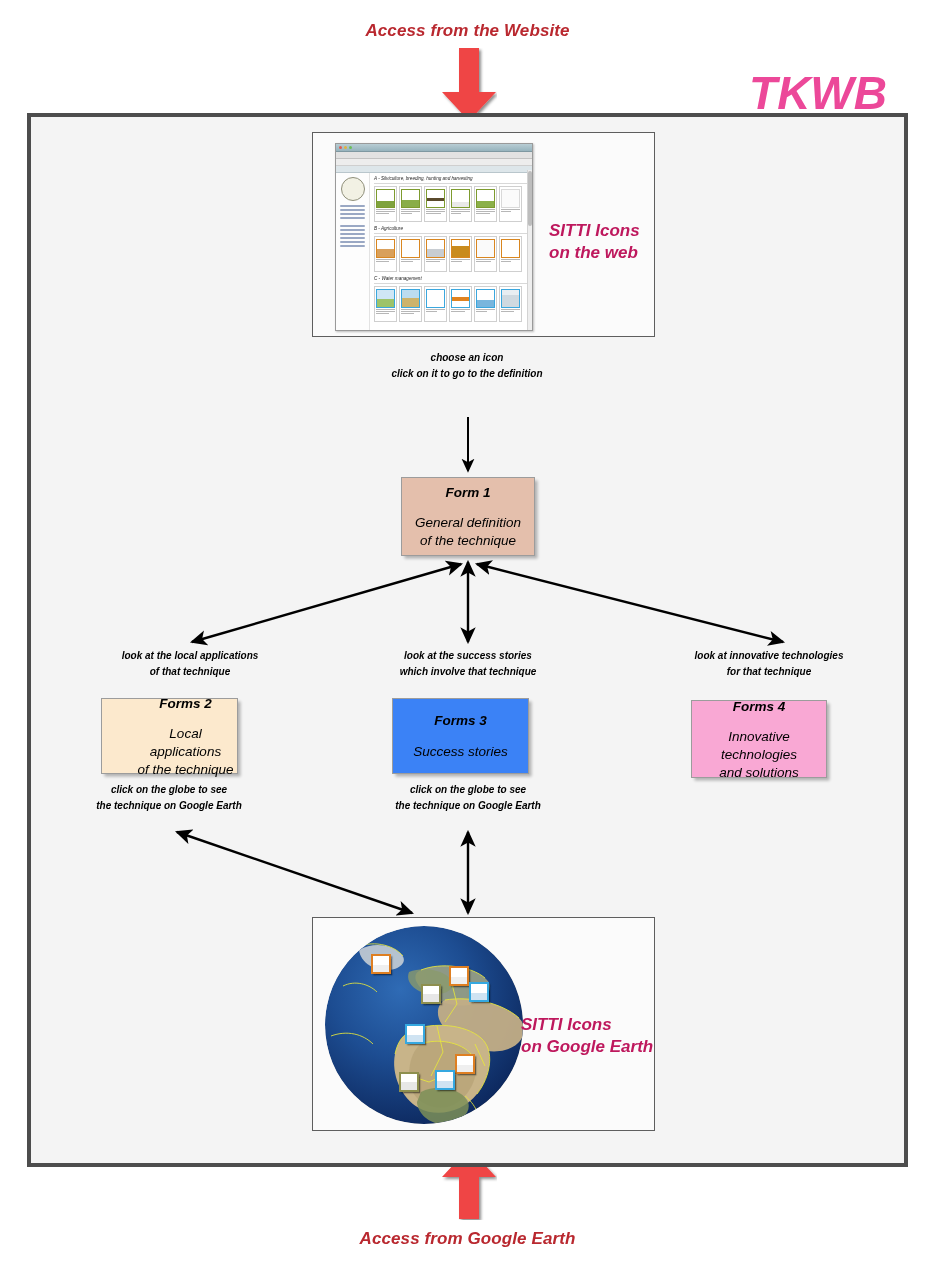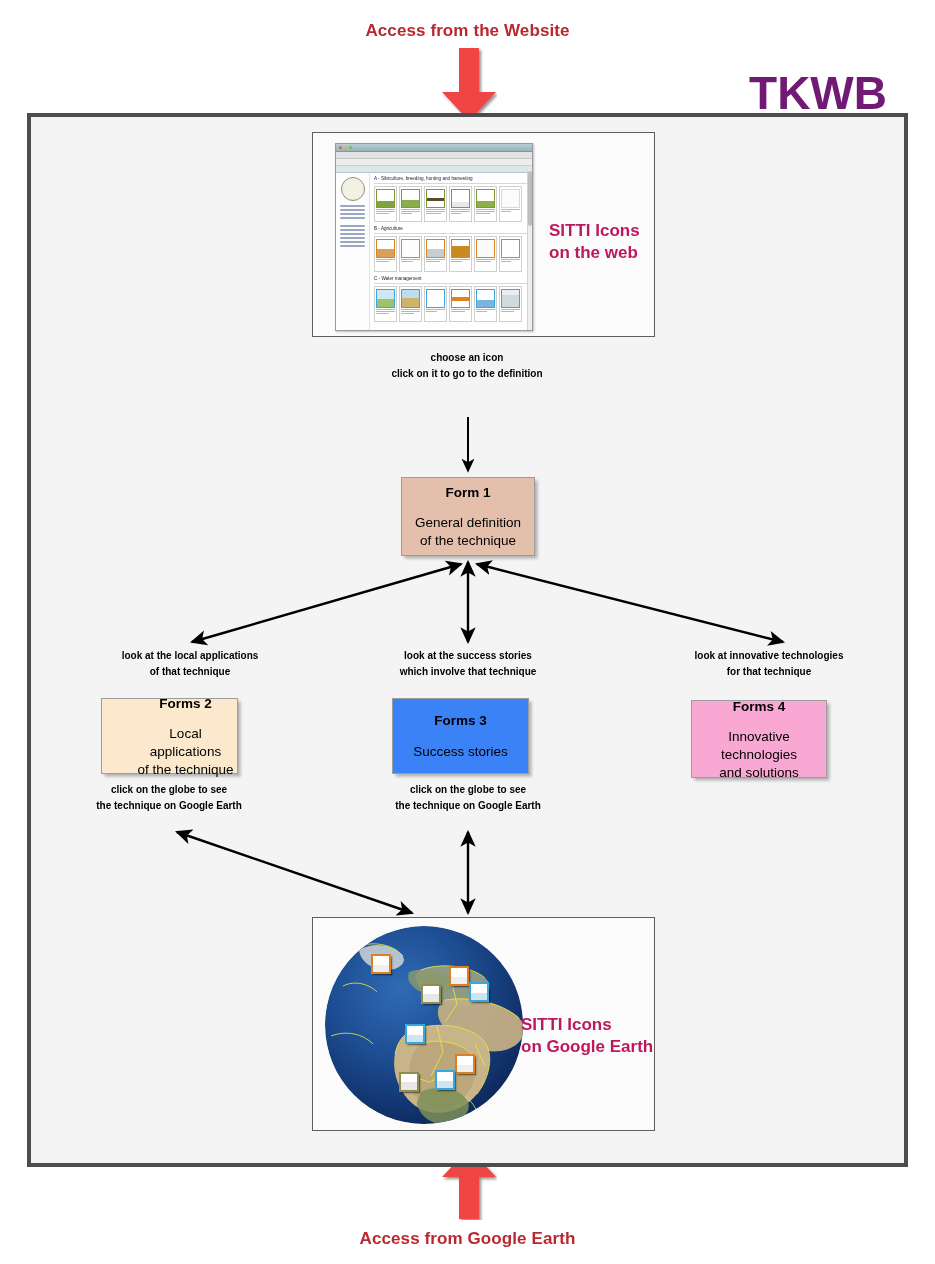--- a/index.html
+++ b/index.html
@@ -12,20 +12,21 @@
     background: #ffffff;
     font-family: "Liberation Sans", sans-serif;
     overflow: hidden;
     position: relative;
   }
   .stage {
     position: absolute;
     left: 0; top: 0;
     width: 935px;
     height: 1264px;
+    font-style: italic;
   }
   
   .access-label {
     position: absolute;
     font-weight: bold;
     font-size: 17px;
     color: #b9282f;
     letter-spacing: 0.1px;
     white-space: nowrap;
     text-align: center;
@@ -36,21 +37,21 @@
   
   .red-arrow { position: absolute; }
 
   
   #tkwb {
     position: absolute;
     right: 48px;
     top: 70px;
     font-size: 46px;
     font-weight: bold;
-    color: #701a75;
+    color: #ec4899;
     letter-spacing: 0px;
     line-height: 1;
   }
 
   
   #panel {
     position: absolute;
     left: 27px;
     top: 113px;
     width: 881px;

